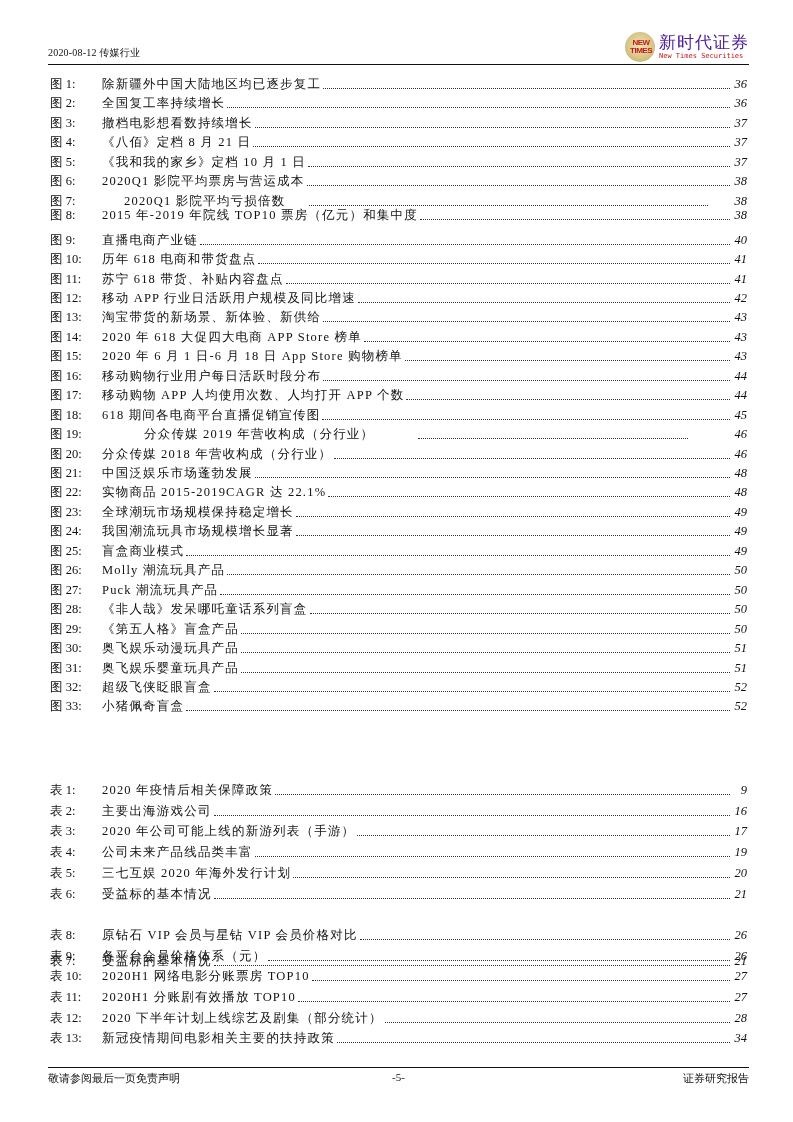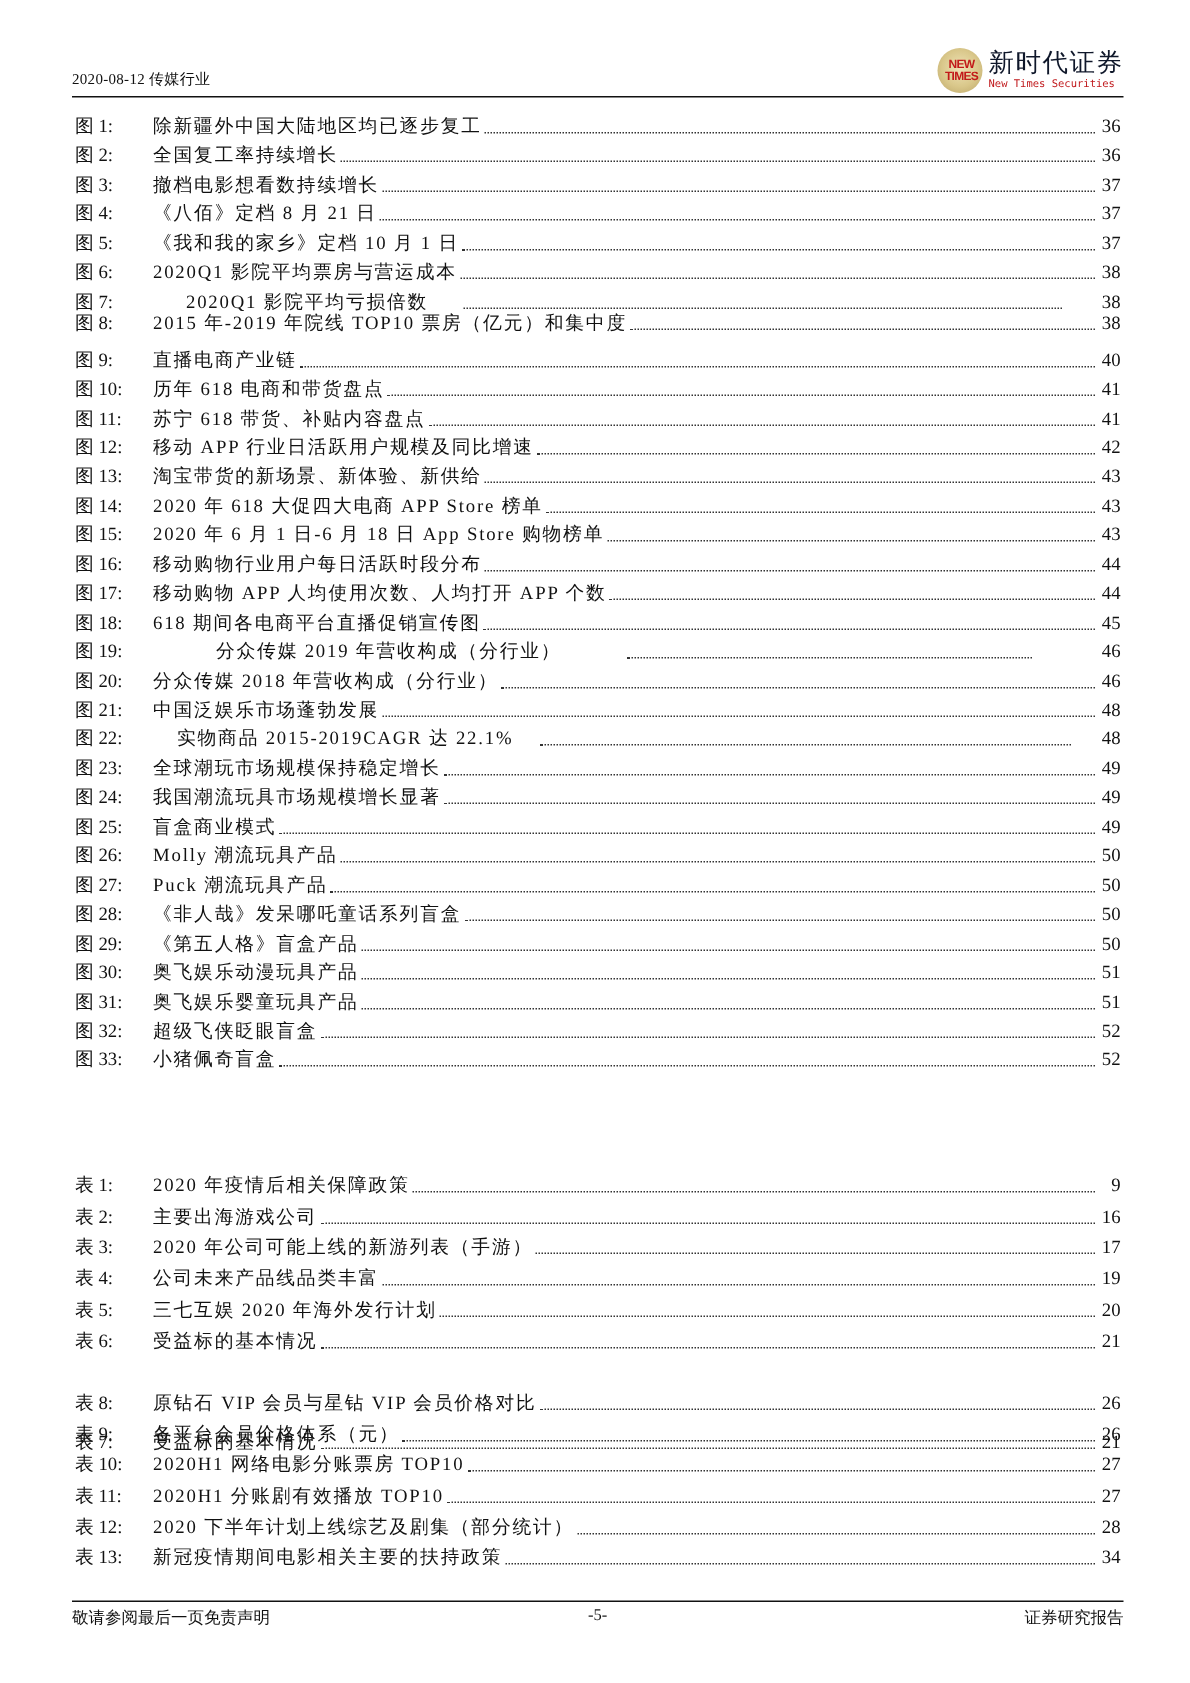--- a/index.html
+++ b/index.html
@@ -10,31 +10,31 @@
     .header-rule { position: absolute; left: 48px; right: 44px; top: 64px; height: 0; border-top: 1.5px solid #111; }
     .logo { position: absolute; right: 0; top: 0; height: 34px; display: flex; align-items: center; }
     .logo-emblem { width: 30px; height: 30px; border-radius: 50%;
       background: radial-gradient(circle at 50% 45%, #efe3b6 0%, #d9c78a 55%, #b9a366 100%);
       position: relative; margin-right: 4px; }
     .logo-emblem span { position: absolute; left: -2px; width: 36px; text-align: center;
       font-family: "Liberation Sans", sans-serif; font-weight: bold; color: #c21a1a; font-size: 8px; line-height: 8px; letter-spacing: -0.5px; }
     .logo-emblem .l1 { top: 7px; }
     .logo-emblem .l2 { top: 15px; }
     .logo-text { display: flex; flex-direction: column; }
-    .logo-cn { color: #0f172a; font-size: 17px; font-family: "DejaVu Sans", sans-serif; letter-spacing: 1px; line-height: 19px; }
+    .logo-cn { color: #4c1d95; font-size: 17px; font-family: "DejaVu Sans", sans-serif; letter-spacing: 1px; line-height: 19px; }
     .logo-en { color: #c0181b; font-size: 7px; font-family: "DejaVu Sans Mono", monospace; line-height: 9px; }
 
     .toc { position: absolute; left: 50px; right: 46px; }
     .toc-row { position: absolute; left: 0; right: 0; height: 18px; display: flex; align-items: baseline; font-size: 12.5px; line-height: 18px; }
     .toc-num { display: inline-block; }
     .toc-num.fig { width: 52px; }
     .toc-num.tbl { width: 52px; }
     .toc-title { white-space: nowrap; flex: 0 0 auto; letter-spacing: 1.2px; }
     .toc-dots { flex: 1 1 auto; border-bottom: 1px dotted #333; margin: 0 1px 4px 2px; height: 1px; align-self: flex-end; }
-    .toc-page { flex: 0 0 auto; min-width: 16px; text-align: right; }
+    .toc-page { flex: 0 0 auto; min-width: 16px; text-align: right; font-style: italic; }
 
     .footer-rule { position: absolute; left: 48px; right: 44px; top: 1067px; border-top: 1.5px solid #111; }
     .footer { position: absolute; left: 48px; right: 44px; top: 1071px; height: 16px; font-size: 11px; }
     .footer-left { position: absolute; left: 0; top: 0; }
     .footer-center { position: absolute; left: 0; right: 0; top: 0; text-align: center; }
     .footer-right { position: absolute; right: 0; top: 0; }
   </style>
 </head>
 <body>
 
@@ -173,21 +173,21 @@
       <span class="toc-title">分众传媒 2018 年营收构成（分行业）</span>
       <span class="toc-dots"></span>
       <span class="toc-page">46</span>
     </div>
     <div class="toc-row" style="top: 464px;">
       <span class="toc-num fig">图 21:</span>
       <span class="toc-title">中国泛娱乐市场蓬勃发展</span>
       <span class="toc-dots"></span>
       <span class="toc-page">48</span>
     </div>
-    <div class="toc-row" style="top: 483.45px; gap: 16px;">
+    <div class="toc-row" style="top: 483.45px;">
       <span class="toc-num fig">图 22:</span>
       <span class="toc-title">实物商品 2015-2019CAGR 达 22.1%</span>
       <span class="toc-dots"></span>
       <span class="toc-page">48</span>
     </div>
     <div class="toc-row" style="top: 502.9px;">
       <span class="toc-num fig">图 23:</span>
       <span class="toc-title">全球潮玩市场规模保持稳定增长</span>
       <span class="toc-dots"></span>
       <span class="toc-page">49</span>

